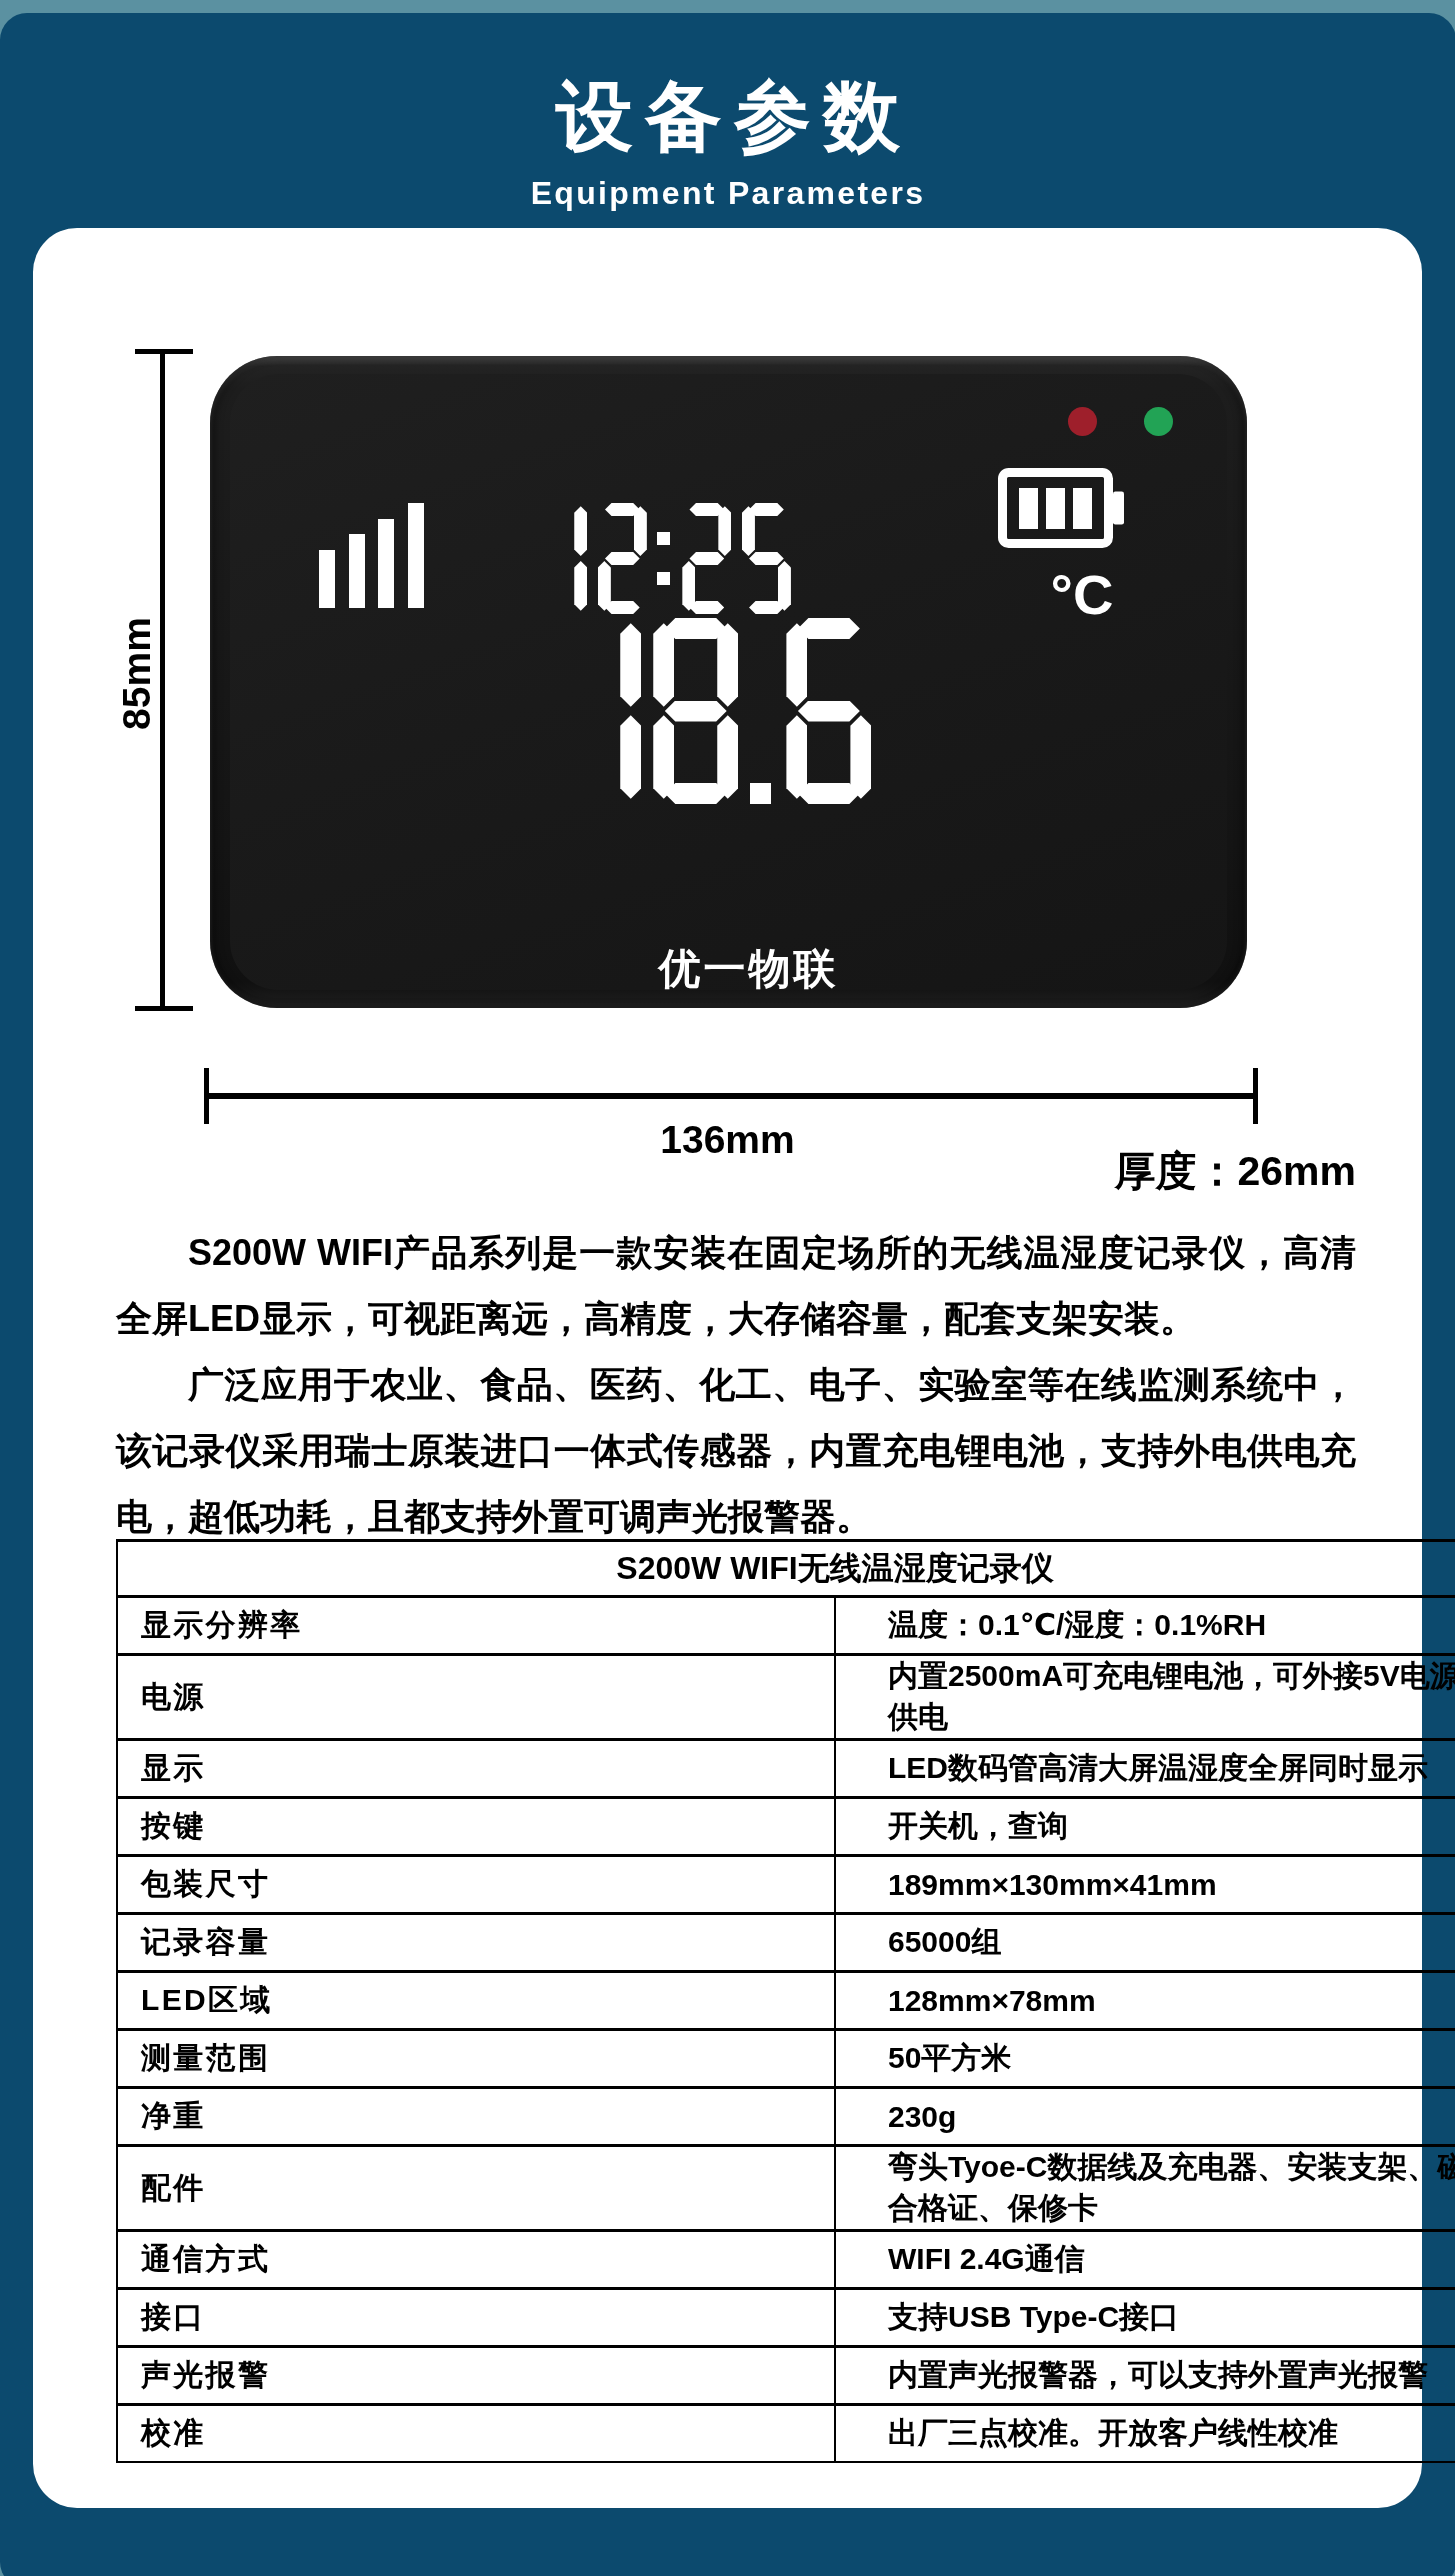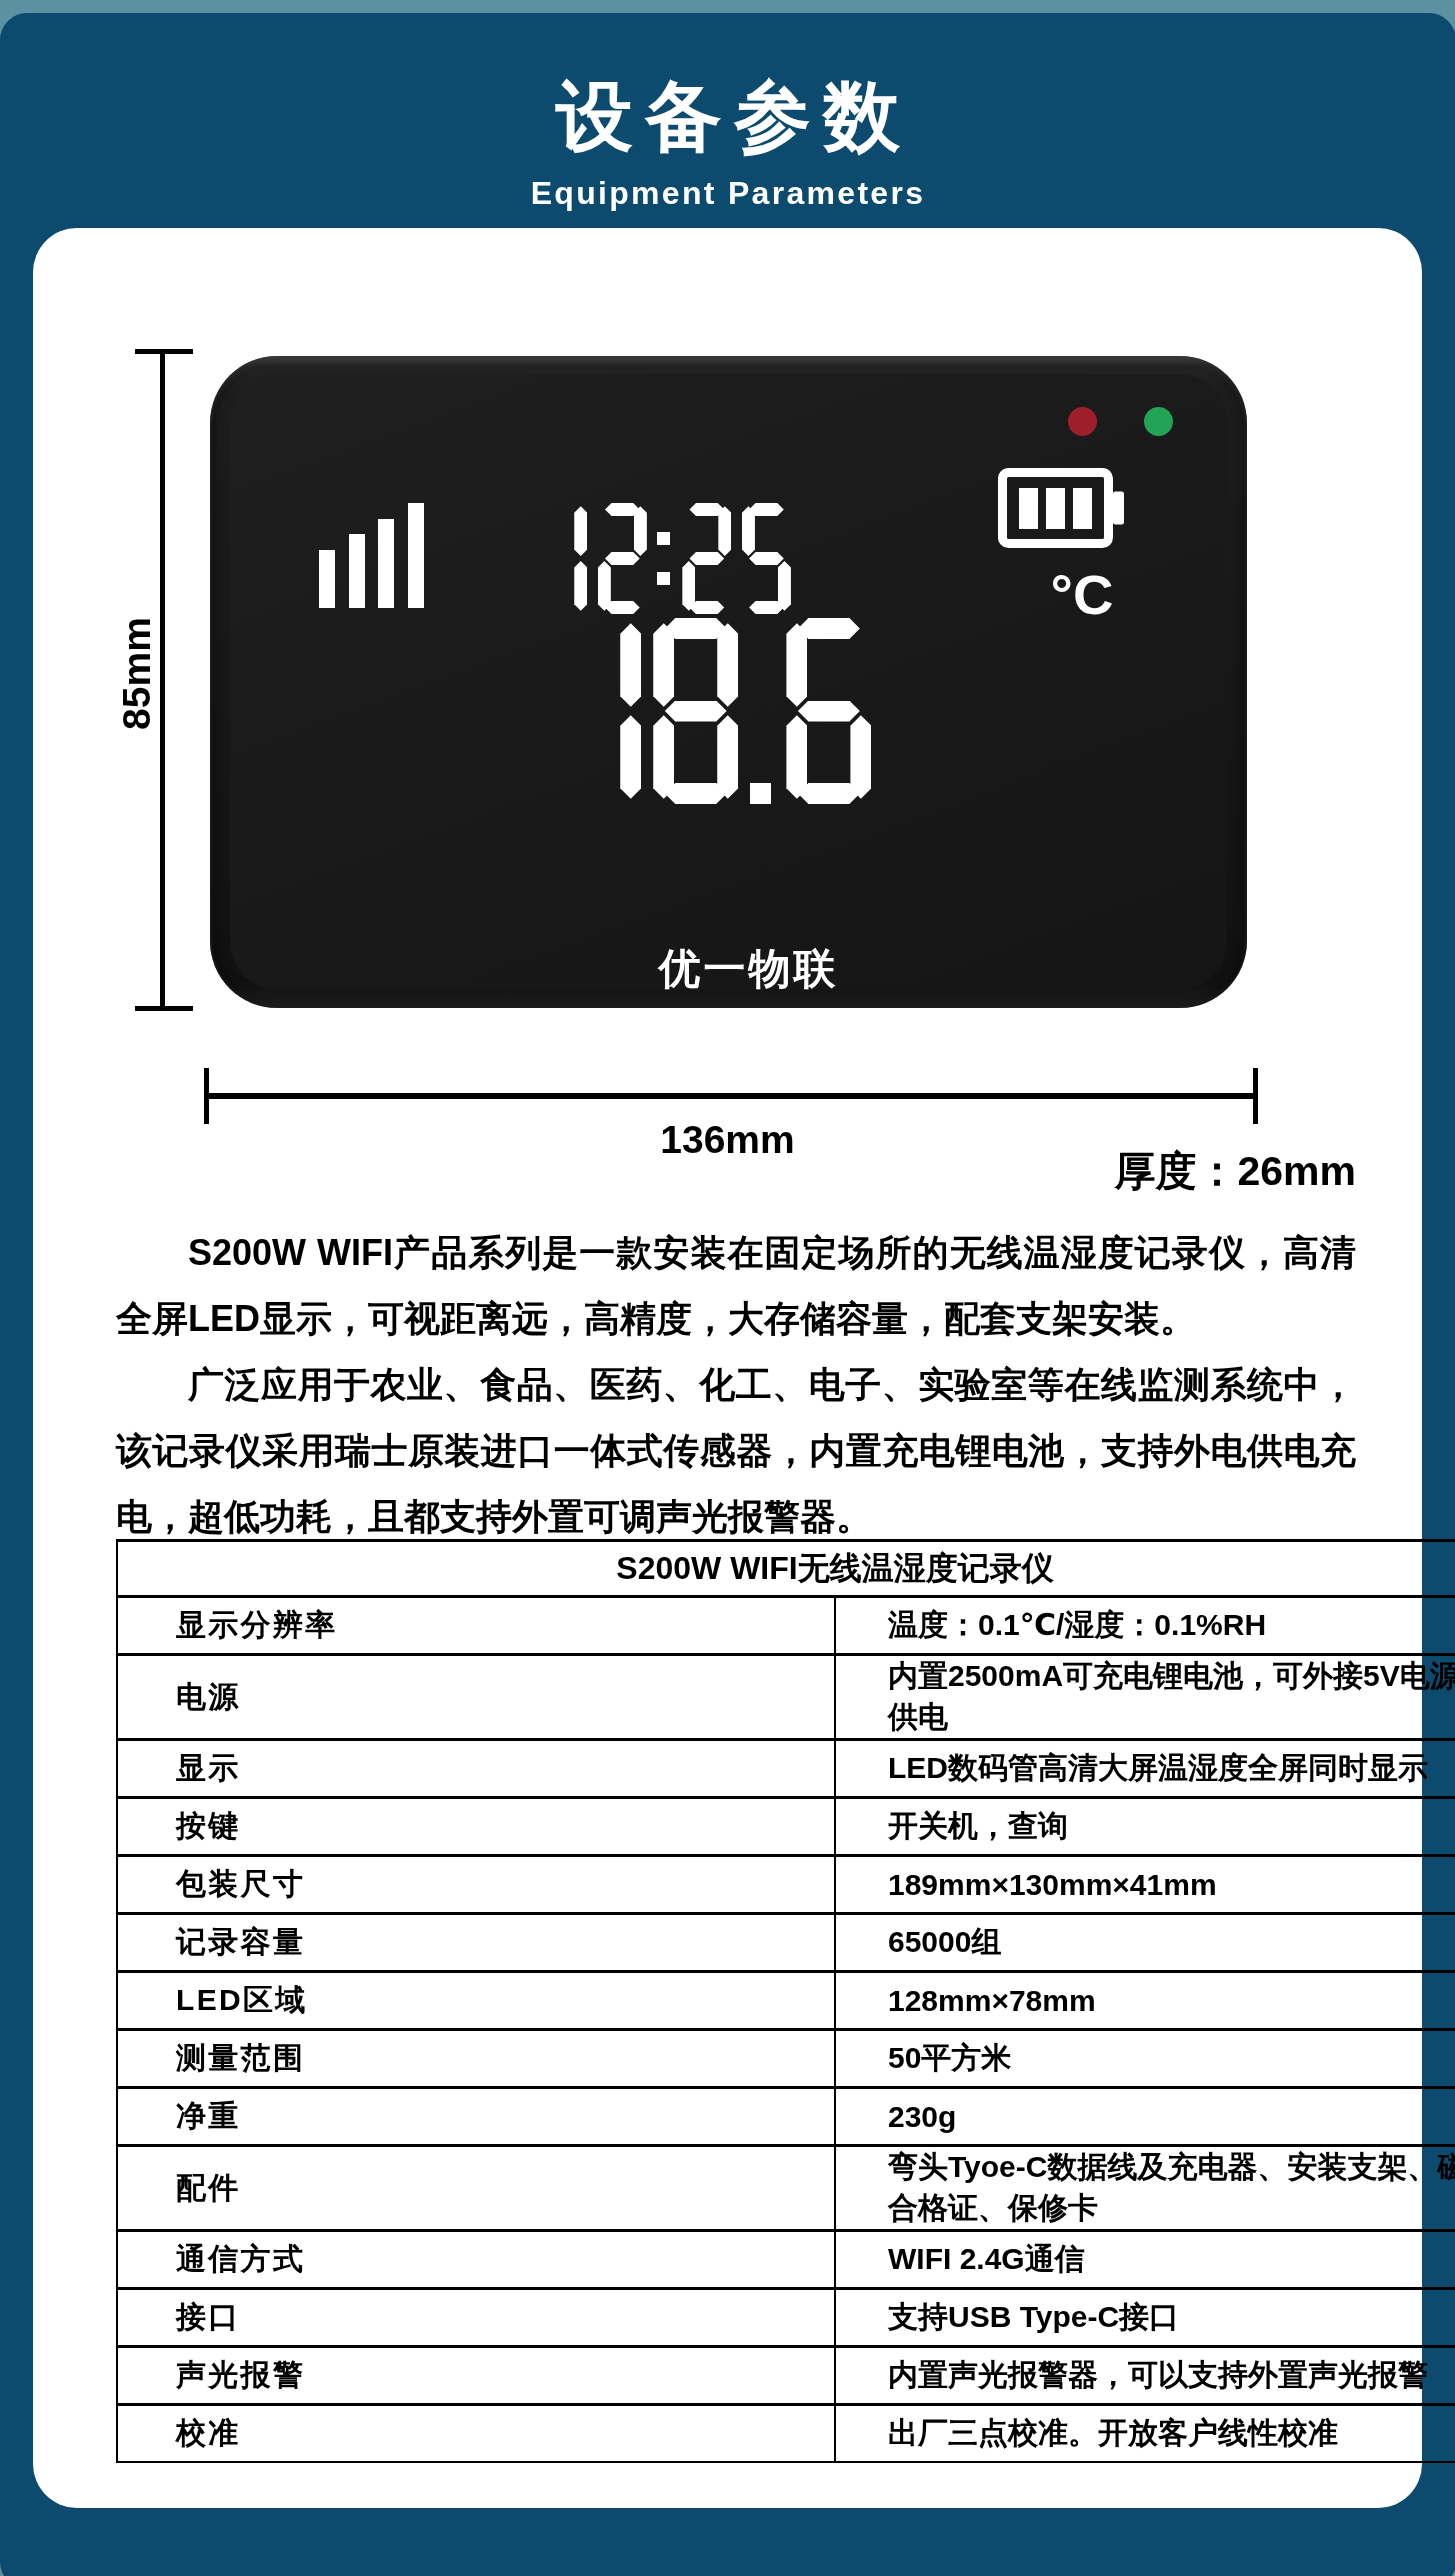--- a/index.html
+++ b/index.html
@@ -74,21 +74,21 @@
   
   .desc{position:absolute;left:83px;top:992px;width:1240px;color:#000;font-size:36px;line-height:66px;font-weight:700;text-align:justify;}
   .desc p{margin:0;text-indent:2em;}
 
   
   .spec{position:absolute;left:83px;top:1311px;width:1438px;border-collapse:collapse;color:#000;table-layout:fixed;}
   .spec th,.spec td{border:2.3px solid #000;}
   .spec tr{border-top:3px solid #000;}
   .spec th{height:53px;font-size:32px;font-weight:700;text-align:center;padding:0;}
   .spec td{height:55px;font-size:30px;vertical-align:middle;padding:0;}
-  .spec td.lab{width:243px;padding-left:58px;font-weight:700;letter-spacing:2.3px;}
+  .spec td.lab{width:243px;padding-left:23px;font-weight:700;letter-spacing:2.3px;}
   .spec td.val{padding-left:52px;font-weight:600;}
 
   .footer-line{position:absolute;left:0;bottom:0;width:1456px;height:6px;background:#4b8191;}
 </style>
 </head>
 <body>
 
 <div class="page">
 
   <div class="header">

